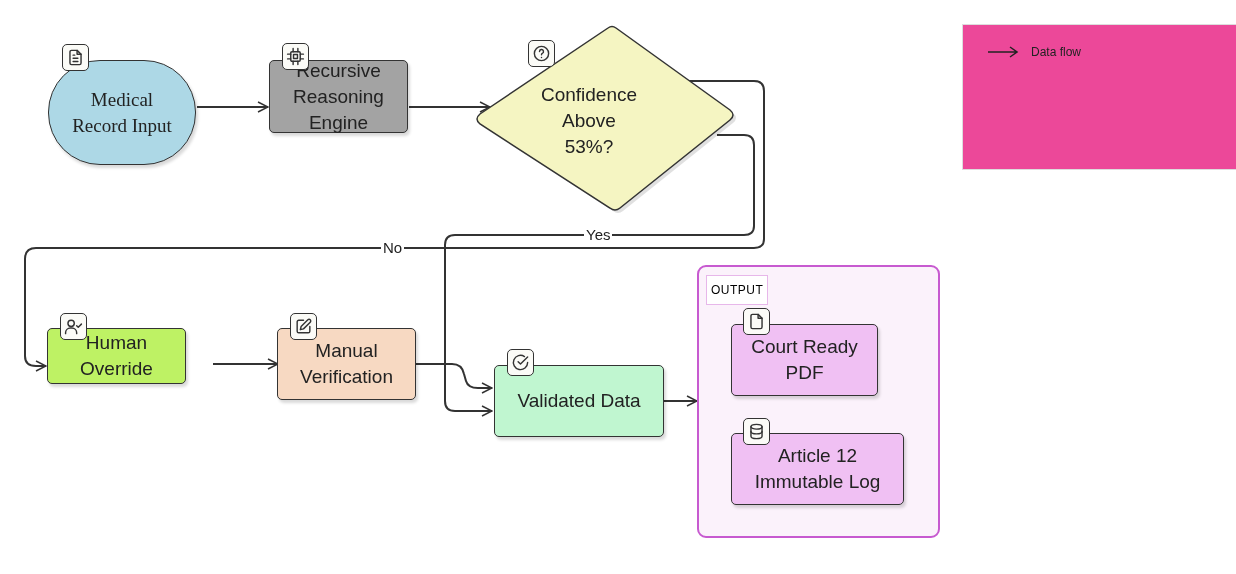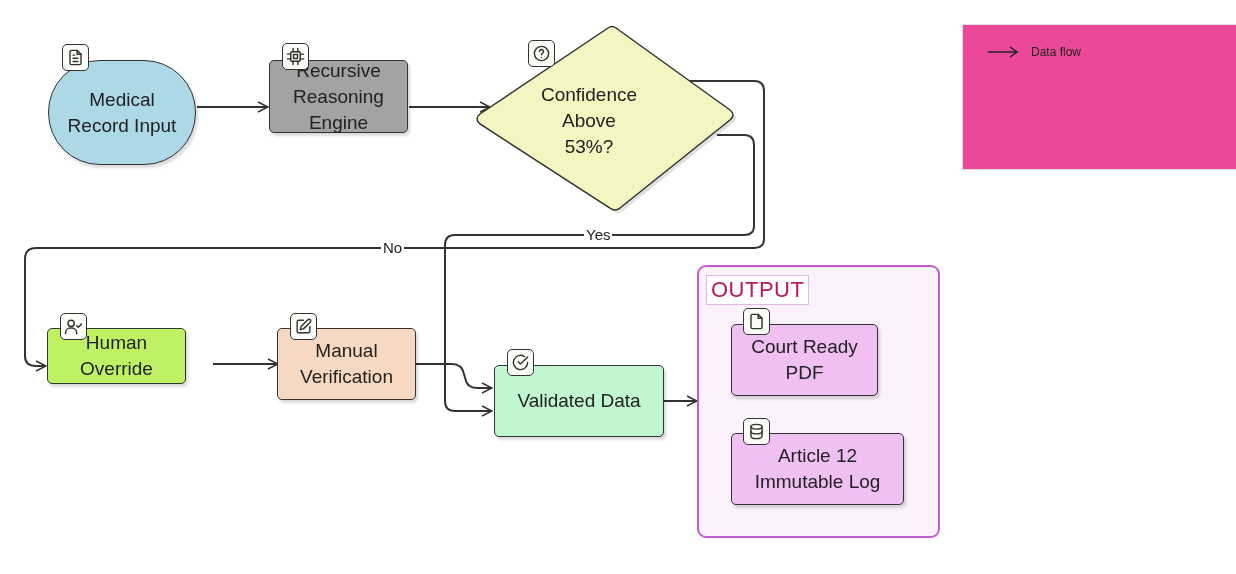--- a/index.html
+++ b/index.html
@@ -17,22 +17,22 @@
   .ibadge svg { width:19px; height:19px; }
   .elabel { position:absolute; background:#fff; font-size:15px; line-height:16px; padding:0 2px; color:#222; }
   #legend { position:absolute; left:962px; top:24px; width:298px; height:146px;
             box-sizing:border-box; border:1.5px solid #ddd; border-radius:0; background:#ec4899;
             font-size:12px; color:#222; }
   .lg-row { position:absolute; left:0; display:flex; align-items:center; }
   .lg-label { position:absolute; left:68px; white-space:nowrap; }
   #output-group { position:absolute; left:697px; top:265px; width:243px; height:273px;
                   box-sizing:border-box; border:2px solid #c75ad0; border-radius:9px;
                   background:#fbf2fb; }
-  #output-title { position:absolute; left:7px; top:8px; padding:1px 4px; font-size:22px;
-                  line-height:26px; background:#fff; border:1px solid #e7b7ea; color:#be185d; letter-spacing:0.5px; }
+  #output-title { position:absolute; left:7px; top:8px; padding:1px 4px; font-size:12px;
+                  line-height:26px; background:#fff; border:1px solid #e7b7ea; color:#000000; letter-spacing:0.5px; }
 </style>
 </head>
 <body>
 
 <svg id="edges" viewBox="0 0 1236 574">
   <defs>
     <marker id="arr" markerWidth="12" markerHeight="12" refX="11" refY="6" orient="auto" markerUnits="userSpaceOnUse">
       <path d="M1,1 L11,6 L1,11" fill="none" stroke="#333" stroke-width="1.5"></path>
     </marker>
   </defs>
@@ -43,21 +43,21 @@
     <path d="M717,135 L744,135 Q754,135 754,145 L754,226 Q754,235 744,235 L455,235 Q445,235 445,245 L445,401 Q445,411 455,411 L492,411" marker-end="url(#arr)"></path>
     <path d="M213,364 L278,364" marker-end="url(#arr)"></path>
     <path d="M416,364 L452,364 Q462,364 464,374 L466,381 Q468,388 478,388 L492,388" marker-end="url(#arr)"></path>
     <path d="M650,401 L697,401" marker-end="url(#arr)"></path>
   </g>
 </svg>
 
 <div class="elabel" style="left:381px;top:240px;">No</div>
 <div class="elabel" style="left:584px;top:227px;">Yes</div>
 
-<div class="node" style="left:48px;top:60px;width:148px;height:105px;border-radius:52px;background:#add8e6;">
+<div class="node" style="left:48px;top:60px;width:148px;height:105px;border-radius:52px;background:#add8e6;font-family:Liberation Serif, serif;">
   <span>Medical
 Record Input</span>
 </div>
 <div class="ibadge" style="left:62px;top:44px;">
   <svg viewBox="0 0 24 24" fill="none" stroke="#333" stroke-width="1.8" stroke-linecap="round" stroke-linejoin="round">
     <path d="M14 3H7a2 2 0 0 0-2 2v14a2 2 0 0 0 2 2h10a2 2 0 0 0 2-2V8z"></path>
       <path d="M14 3v5h5"></path>
       <path d="M9 13h6M9 17h6M9 9h2"></path>
   </svg>
 </div>

